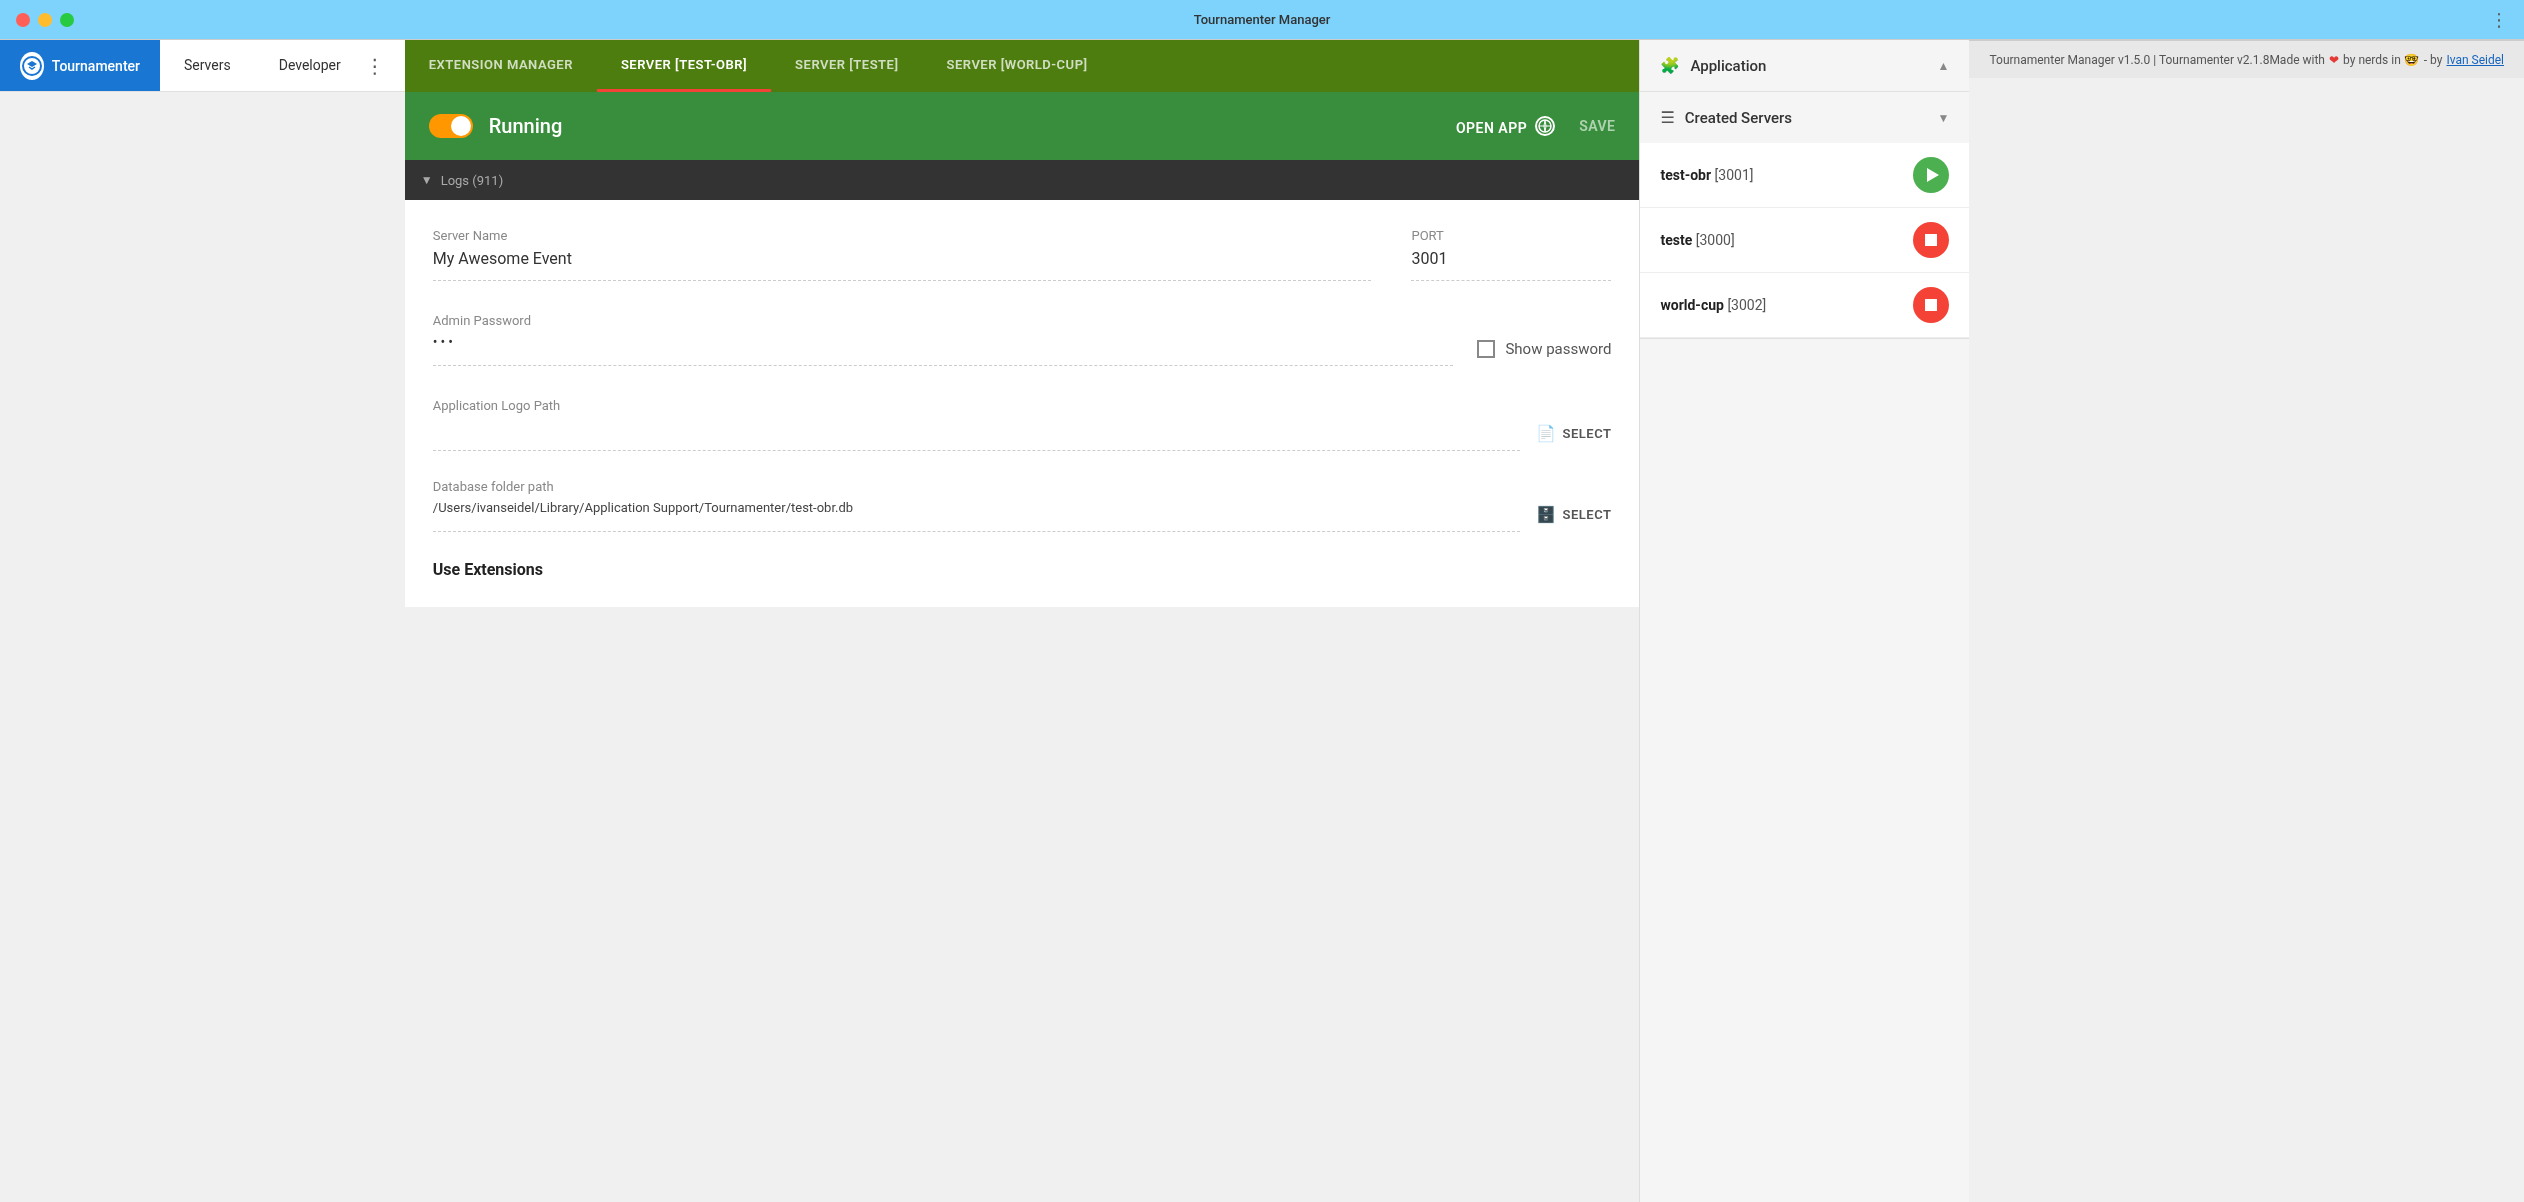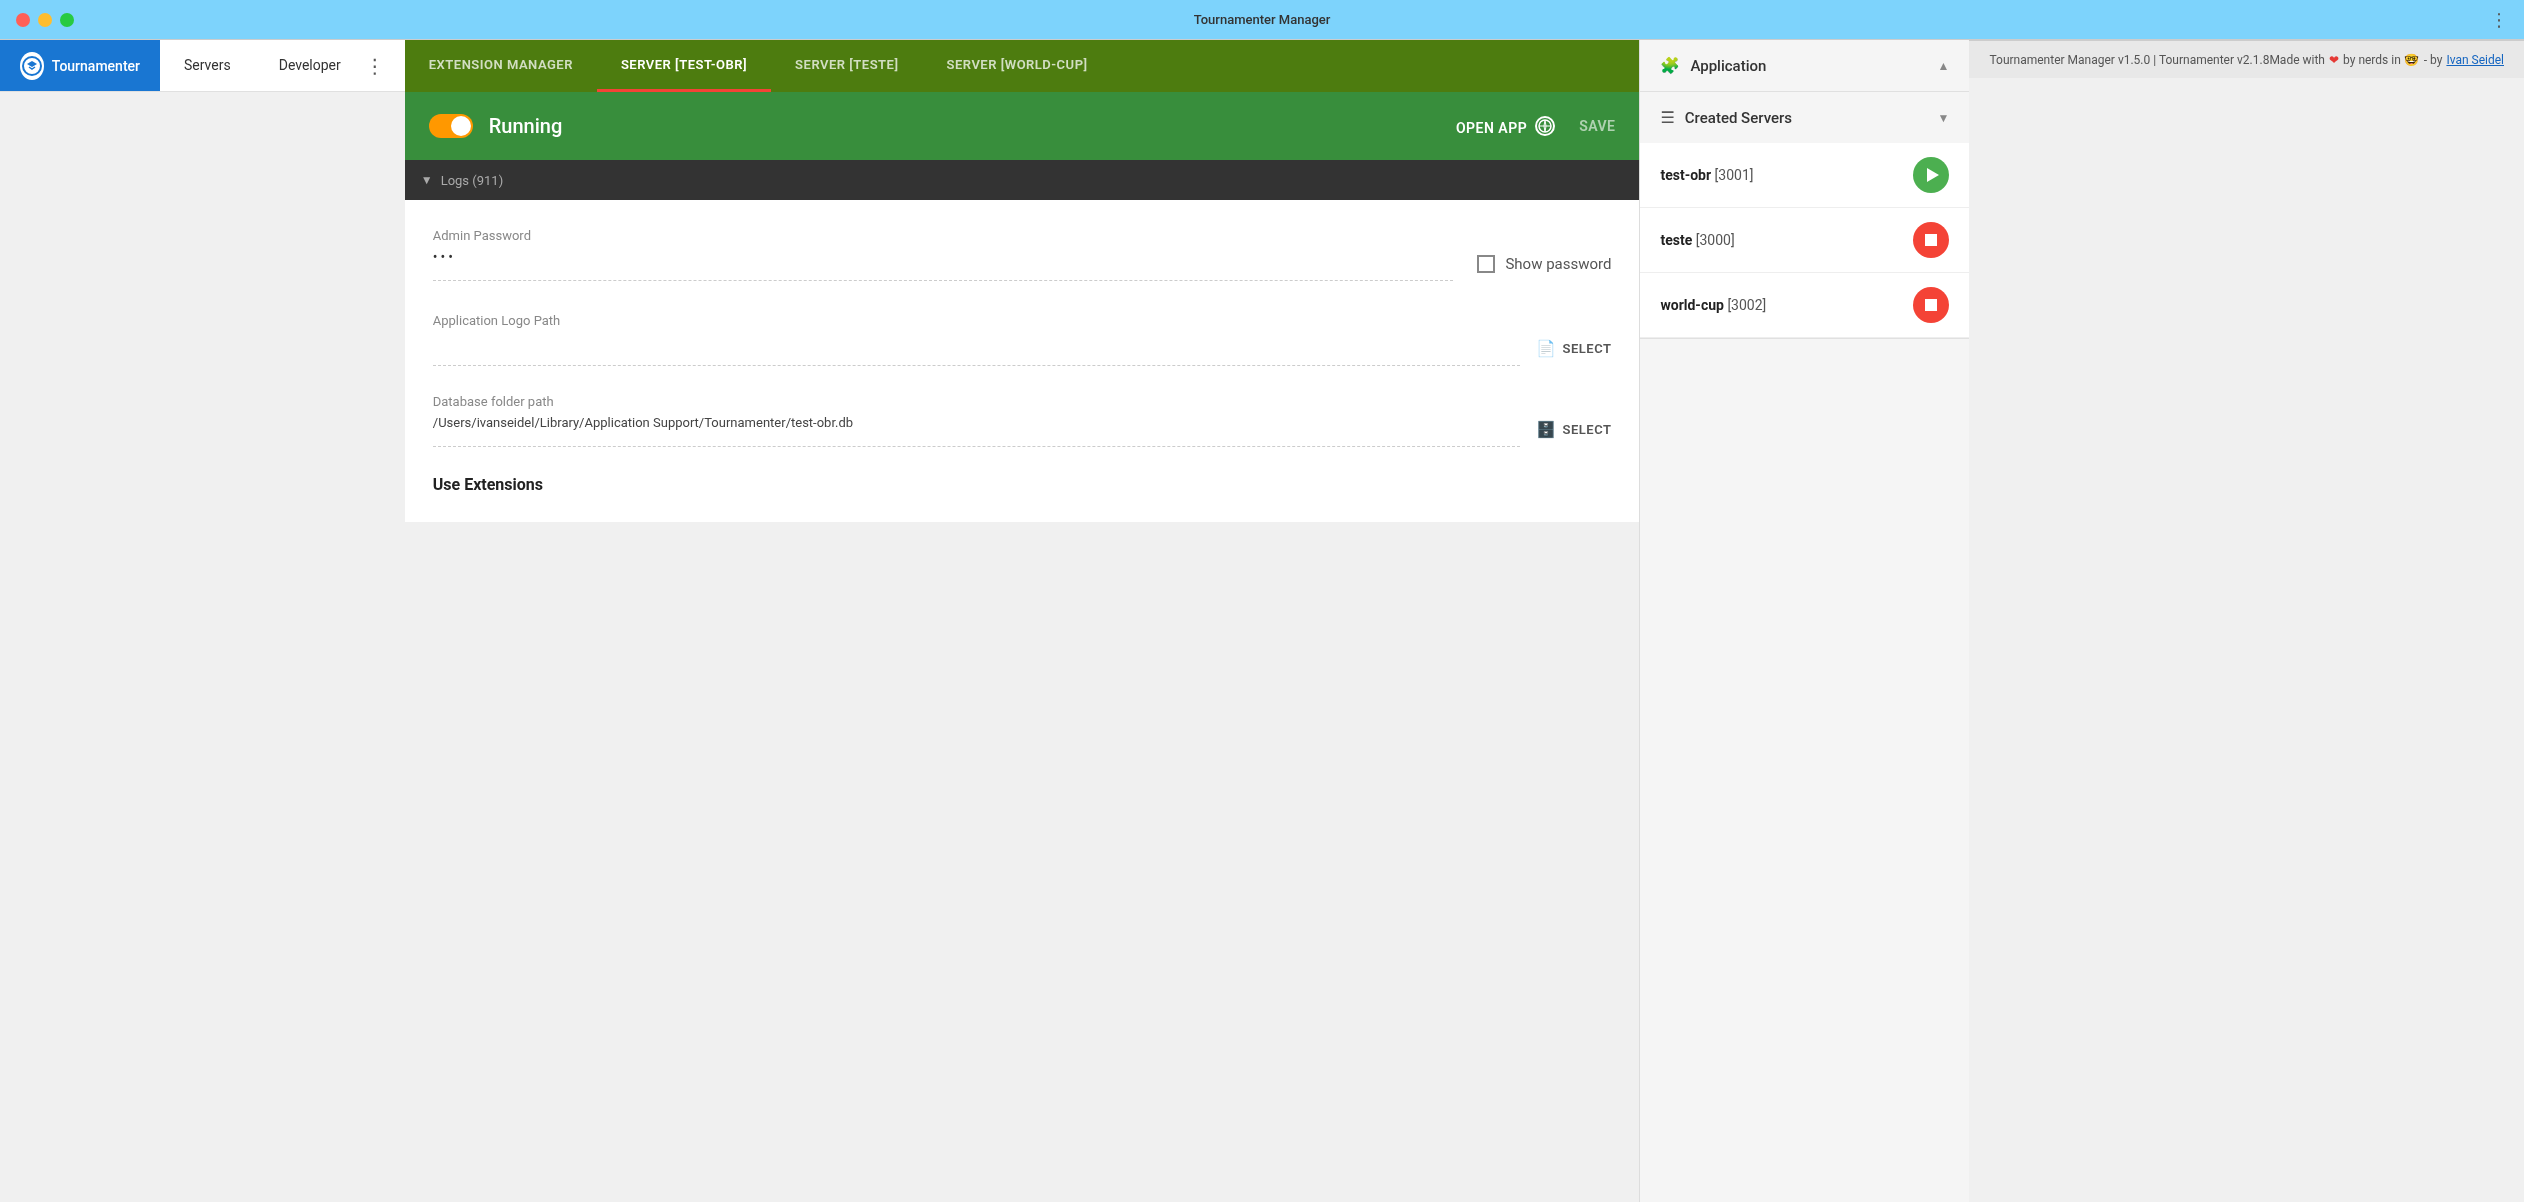--- a/index.html
+++ b/index.html
@@ -587,20 +587,30 @@
       </div>
 
       <div class="logs-bar">
         <span class="logs-chevron">▼</span>
         <span class="logs-text">Logs (911)</span>
       </div>
 
       <div class="form-content-wrapper">
         <div class="form-area">
 
+          <div class="form-row">
+            <div class="form-group">
+              <label class="form-label">Server Name</label>
+              <div class="form-value">My Awesome Event</div>
+            </div>
+            <div class="form-group narrow">
+              <label class="form-label">PORT</label>
+              <div class="form-value">3001</div>
+            </div>
+          </div>
 
           <div class="password-row">
             <div class="form-group">
               <label class="form-label">Admin Password</label>
               <div class="form-value password">•••</div>
             </div>
             <div class="show-password-group">
               <div class="checkbox"></div>
               <span class="show-password-label">Show password</span>
             </div>

